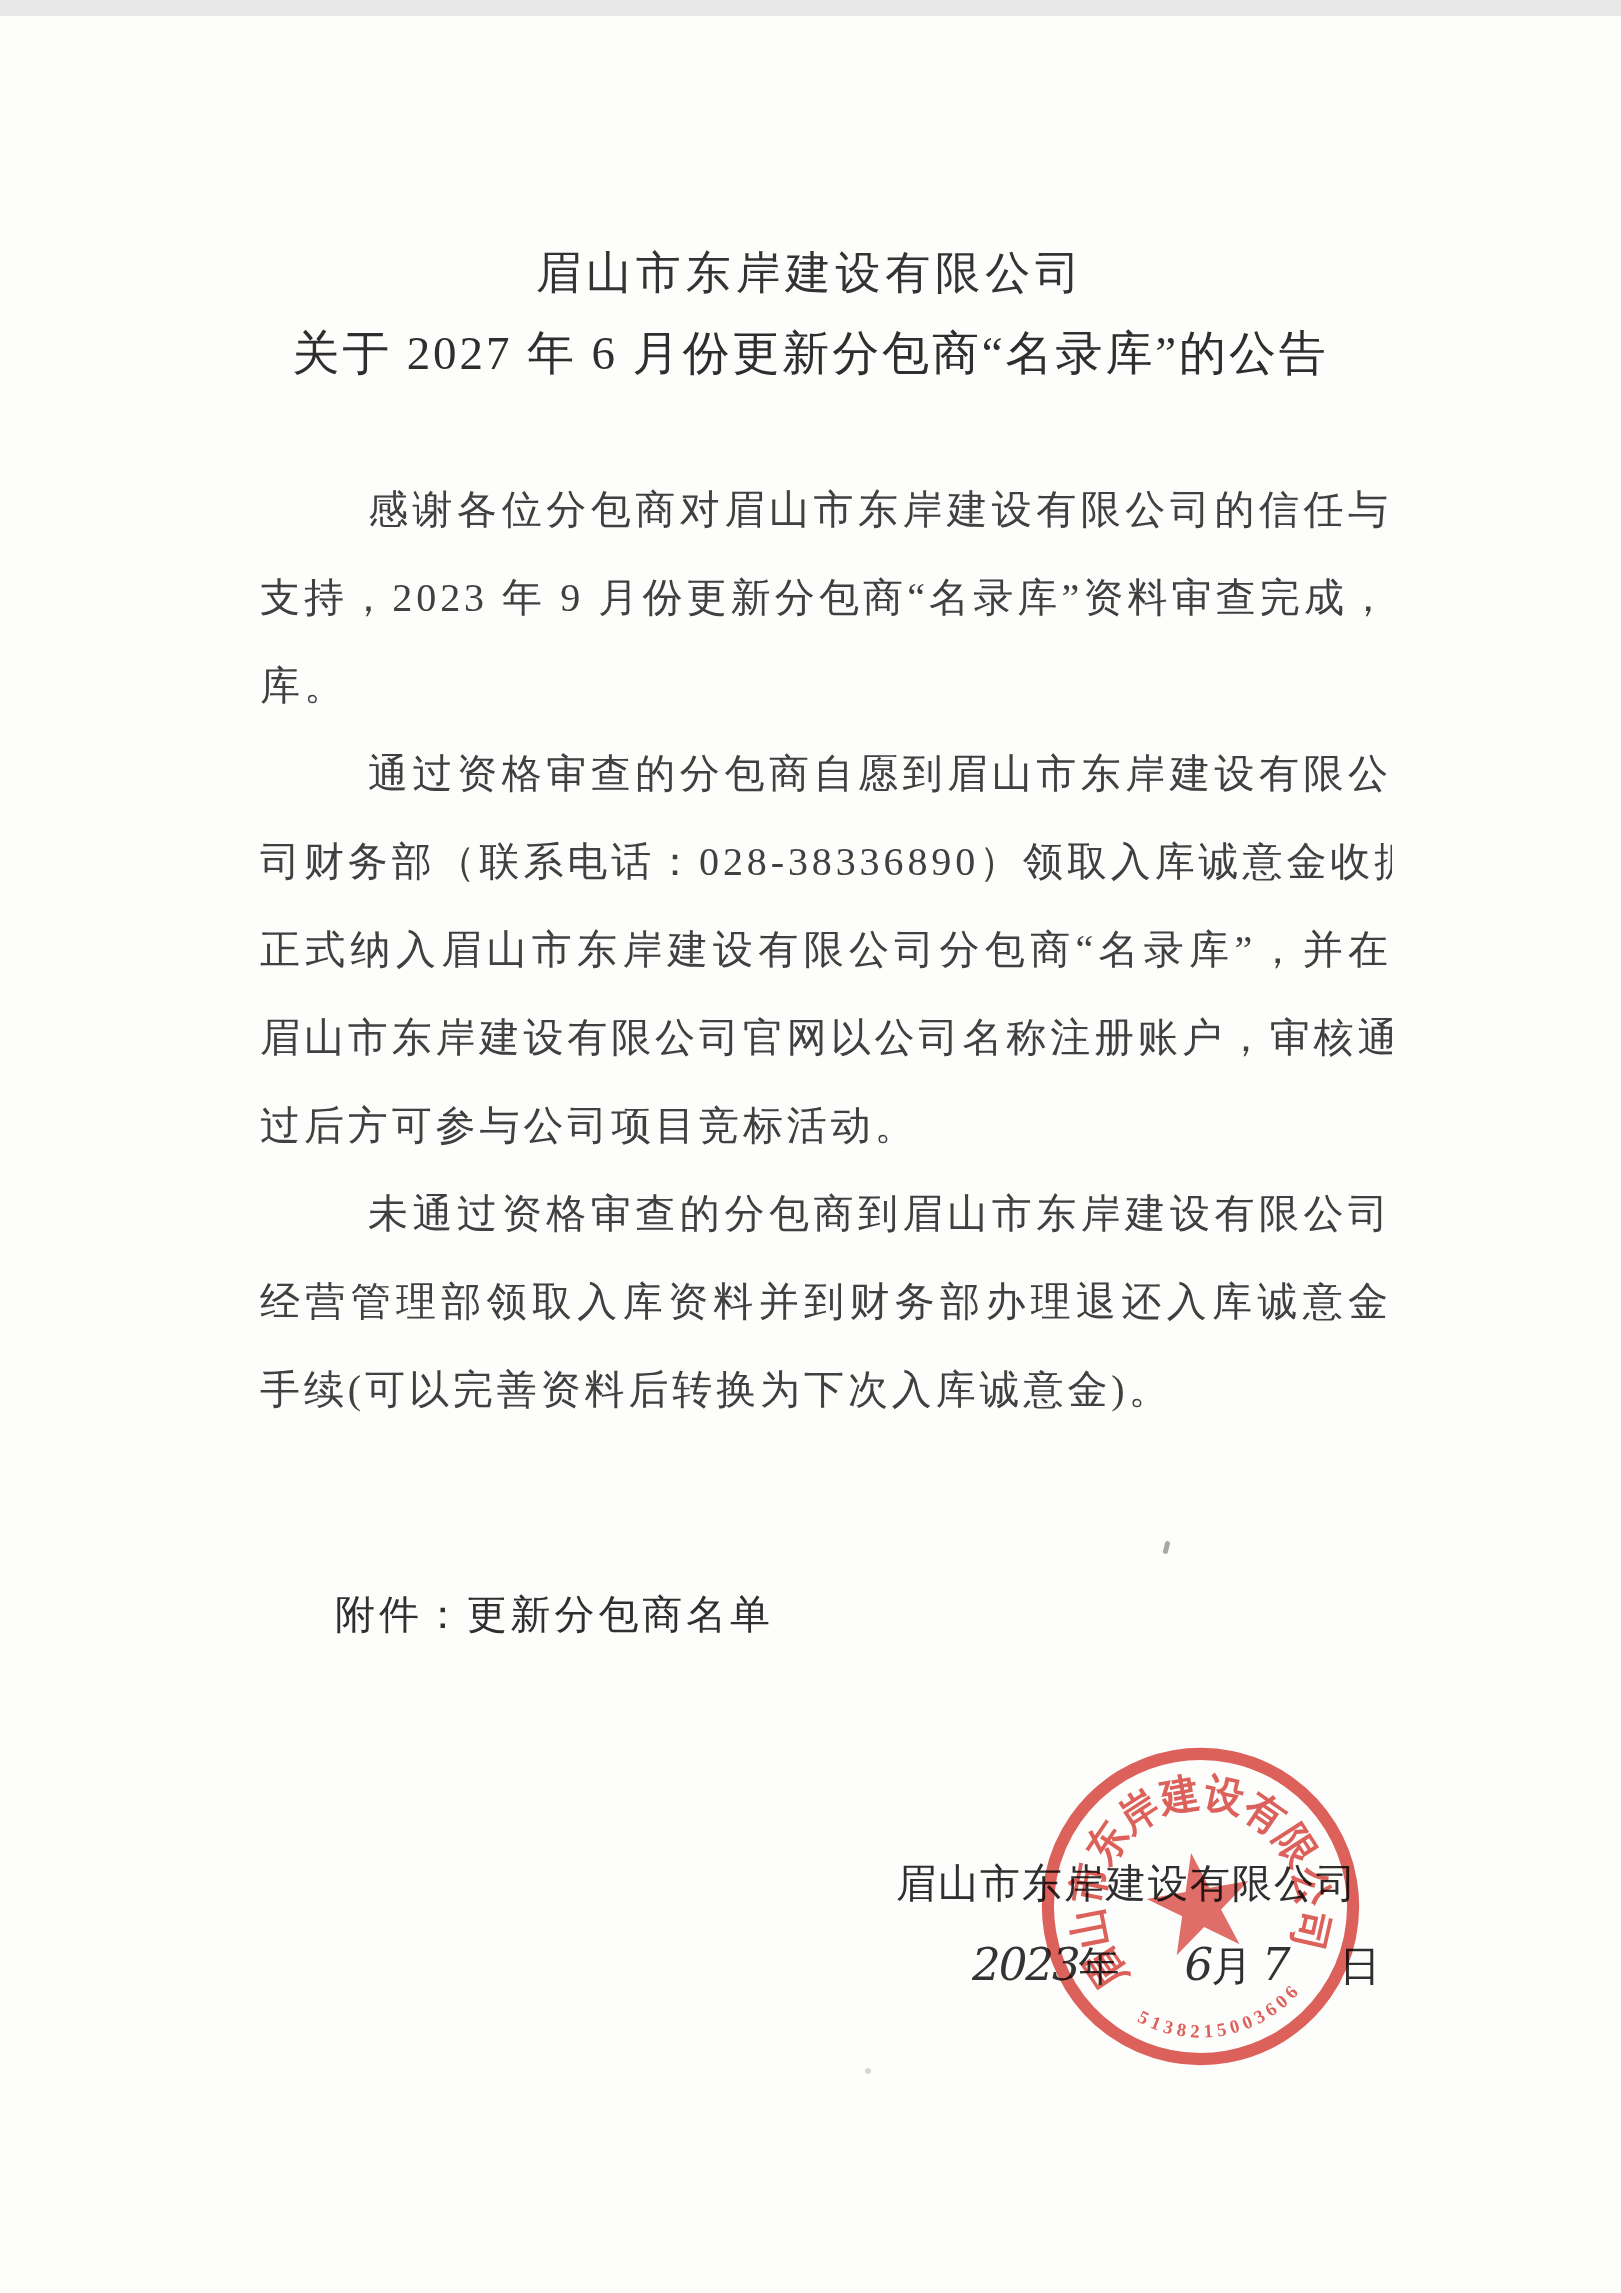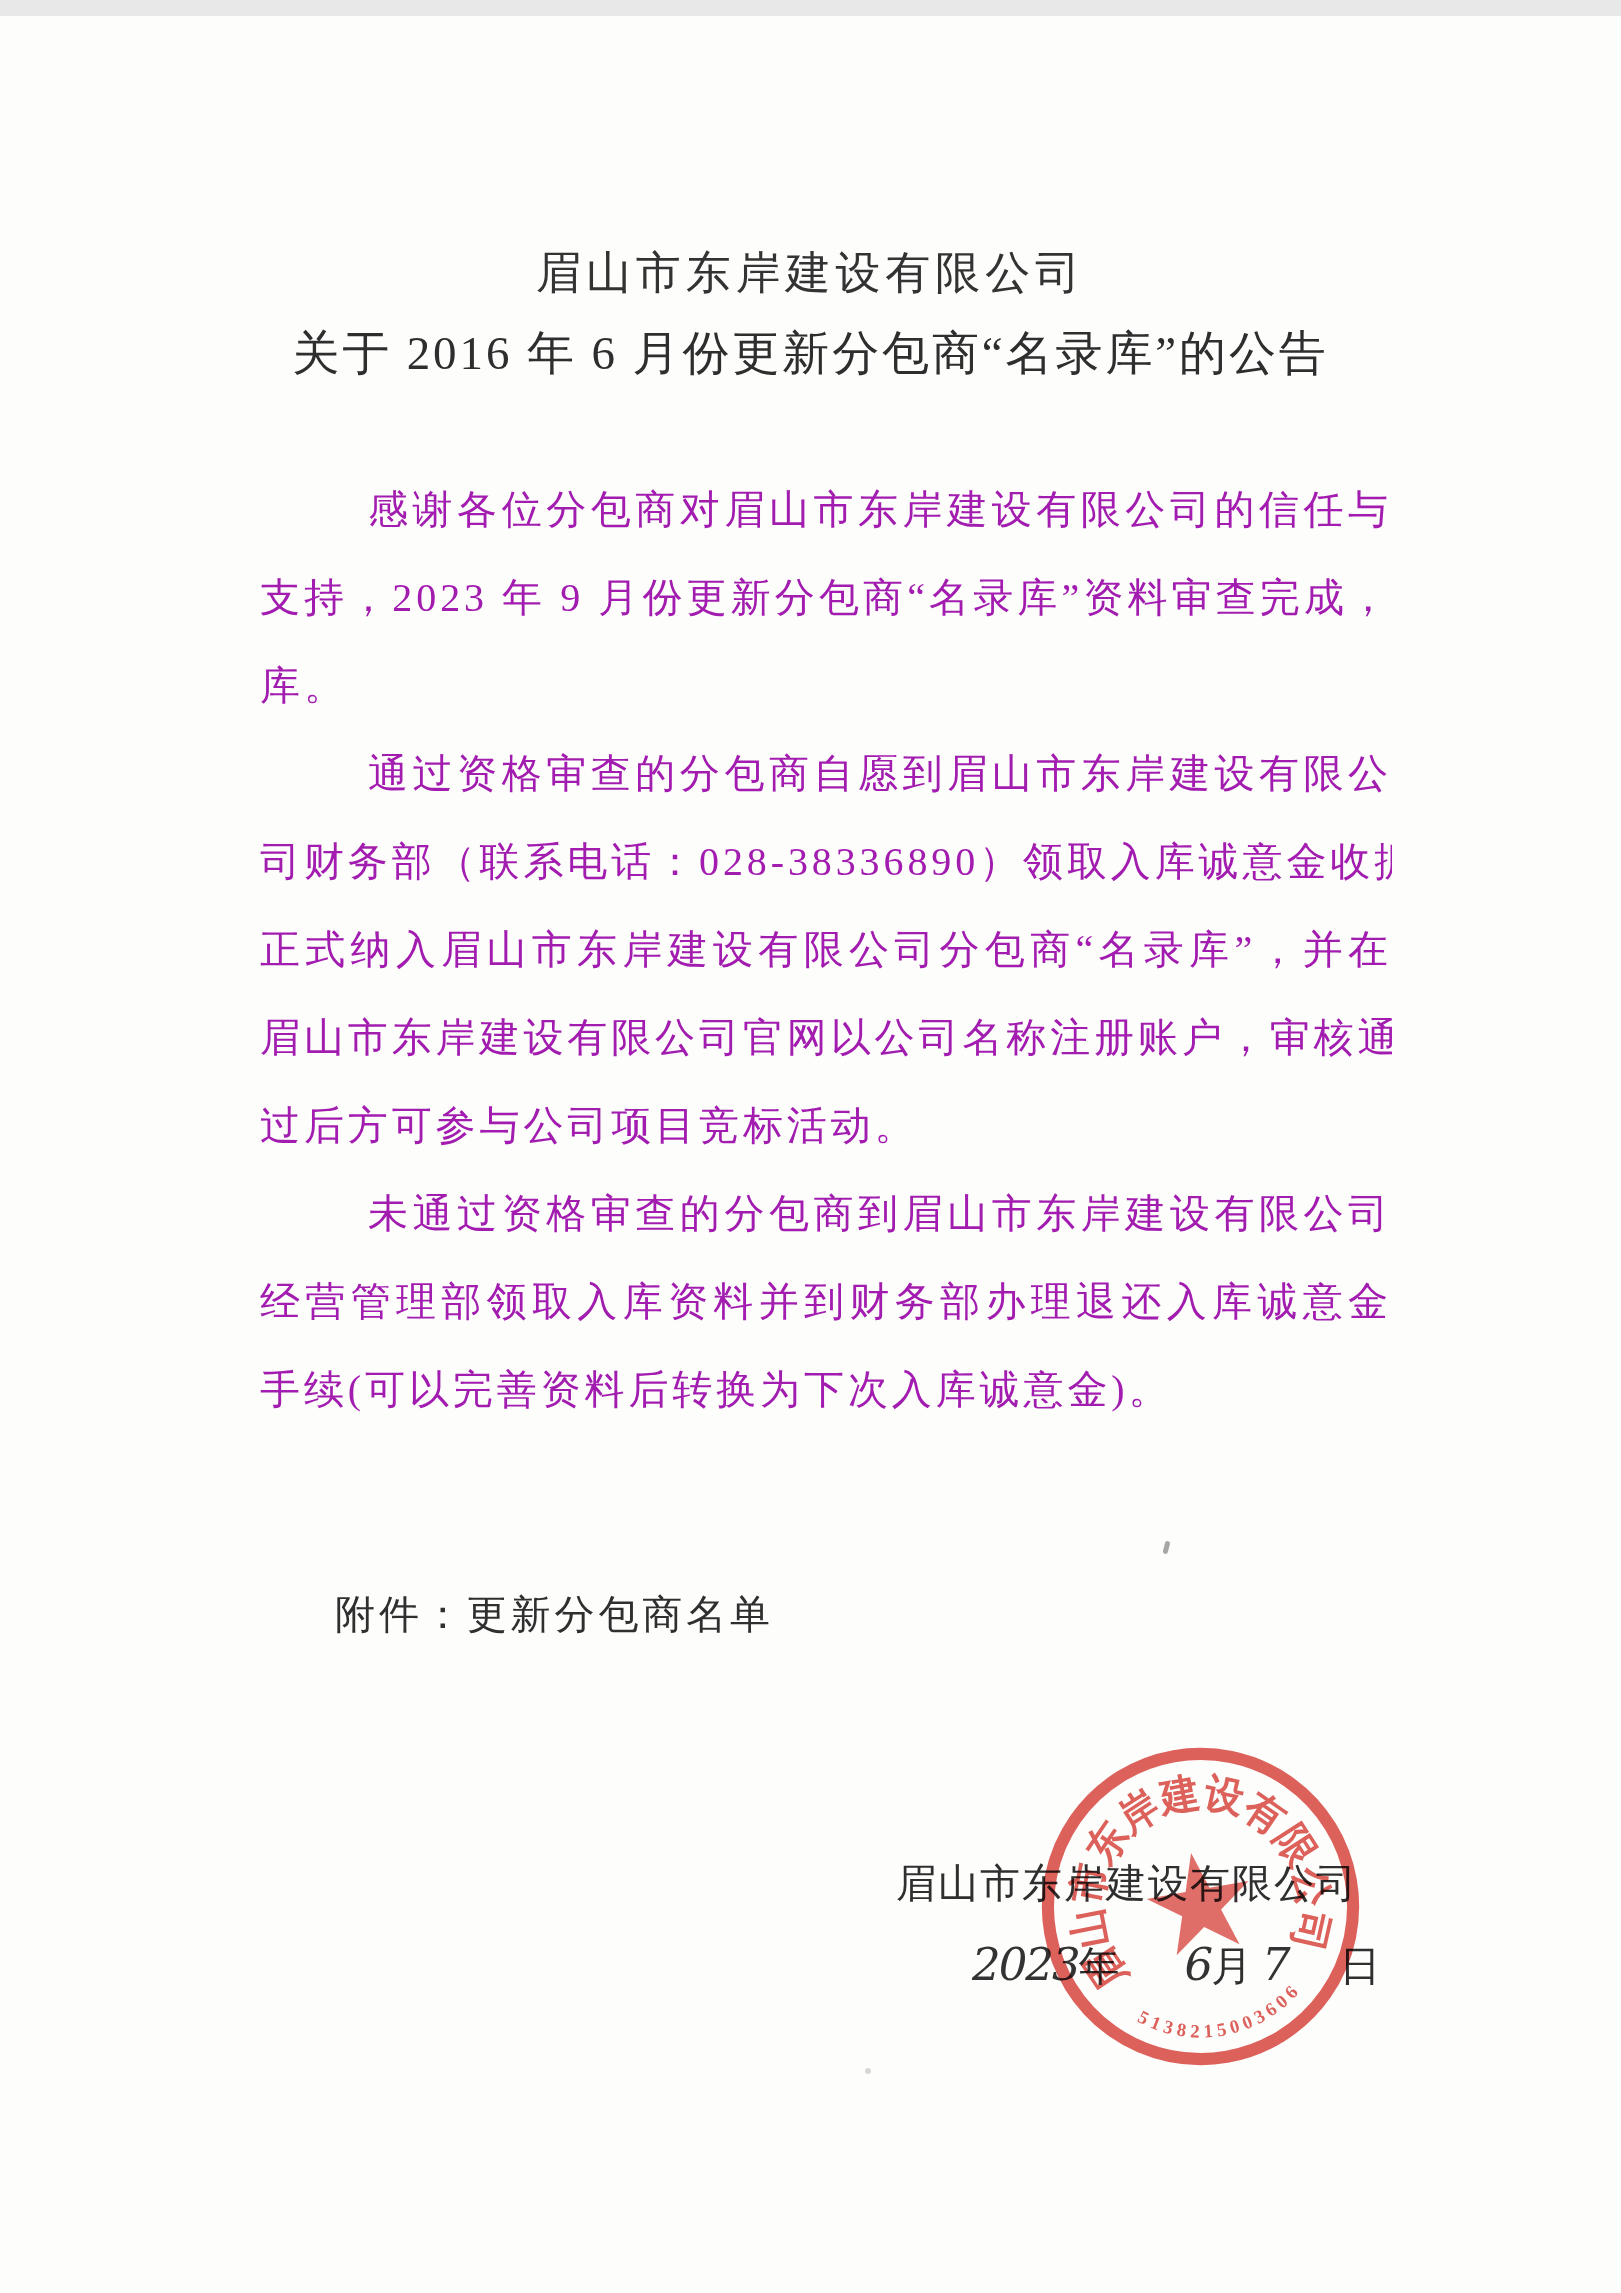--- a/index.html
+++ b/index.html
@@ -26,21 +26,21 @@
     color:#2e2e2e;
   }
   
   .body-text{
     position:absolute;left:260px;top:450px;width:1132px;
   }
   .line{
     height:88px;line-height:88px;
     font-size:40px;letter-spacing:3.9px;
     text-align:justify;text-align-last:justify;
-    color:#a21caf;
+    color:#404040;
     overflow:hidden;white-space:nowrap;
   }
   .line.first{ text-indent:108px; }
   .line.last{ text-align-last:left; }
   .attachment{
     position:absolute;left:260px;top:1555px;width:1132px;
     height:88px;line-height:88px;
     font-size:40px;letter-spacing:3.9px;
     padding-left:0;text-indent:75px;
     color:#2f2f2f;
@@ -90,21 +90,21 @@
     width:5.9px;height:5.9px;background:#bdbdbd;
     border-radius:50%;opacity:.6;
   }
 </style>
 </head>
 <body>
 
 <div class="page">
 
   <div class="title1">眉山市东岸建设有限公司</div>
-  <div class="title2">关于 2016 年 6 月份更新分包商“名录库”的公告</div>
+  <div class="title2">关于 2027 年 6 月份更新分包商“名录库”的公告</div>
 
   <div class="body-text">
 
     <div class="line first">感谢各位分包商对眉山市东岸建设有限公司的信任与</div>
     <div class="line">支持，2023 年 9 月份更新分包商“名录库”资料审查完成，</div>
     <div class="line last">库。</div>
 
     <div class="line first">通过资格审查的分包商自愿到眉山市东岸建设有限公</div>
     <div class="line">司财务部（联系电话：028-38336890）领取入库诚意金收据，</div>
     <div class="line">正式纳入眉山市东岸建设有限公司分包商“名录库”，并在</div>

